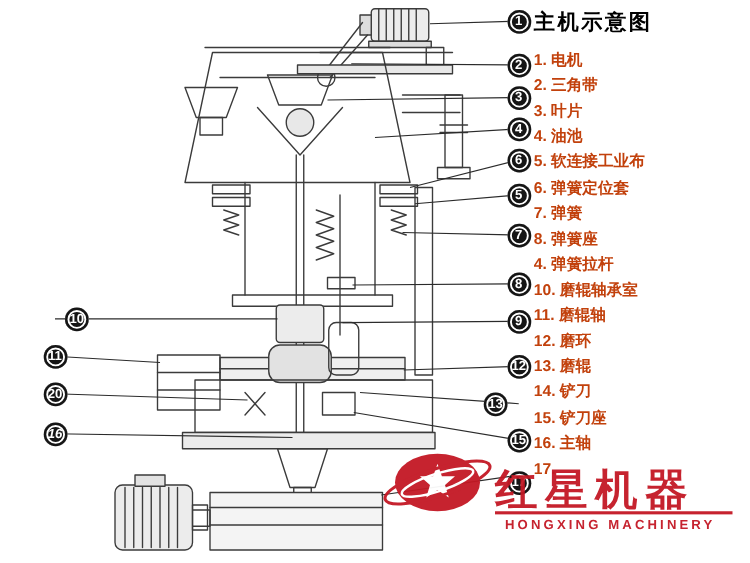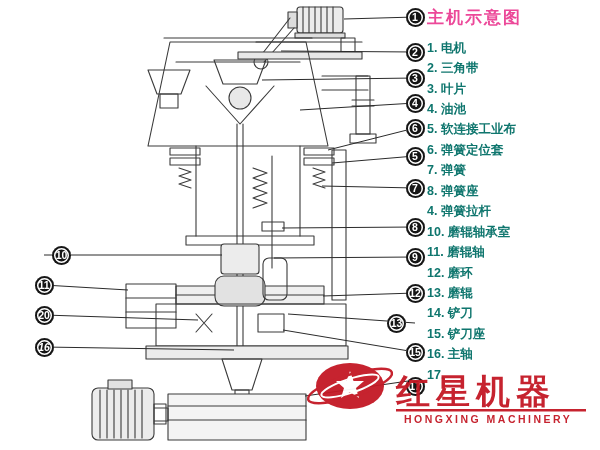--- a/index.html
+++ b/index.html
@@ -1,24 +1,24 @@
 <!DOCTYPE html>
 <html><head>
 <meta charset="utf-8">
 <style>
   html,body{margin:0;padding:0;background:#fff;}
   .stage{position:relative;width:600px;height:450px;background:#ffffff;overflow:hidden;
          font-family:"Liberation Sans","DejaVu Sans",sans-serif;}
   svg{position:absolute;left:0;top:0;}
   #drawing{z-index:0;}
   .legend{position:absolute;left:427px;top:6px;z-index:1;color:#1c1c1c;}
-  .legend-title{font-size:17px;font-weight:bold;letter-spacing:2px;color:#ec4899;}
+  .legend-title{font-size:17px;font-weight:bold;letter-spacing:2px;color:#000000;}
   .legend-list{margin-top:9px;}
   .legend-item{height:20.45px;display:flex;align-items:center;
-               font-size:12.5px;font-weight:bold;color:#0f766e;white-space:nowrap;}
+               font-size:12.5px;font-weight:bold;color:#c2410c;white-space:nowrap;}
   .callout-layer{position:absolute;left:0;top:0;width:600px;height:450px;z-index:2;pointer-events:none;}
   .callout{position:absolute;width:19px;height:19px;border-radius:50%;
            background:#151515;color:#fff;text-align:center;
            font-size:10.5px;line-height:19px;font-weight:bold;
            box-shadow:inset 0 0 0 2px #151515, inset 0 0 0 3.5px #ffffff;}
   #watermark{z-index:3;pointer-events:none;}
 </style>
 </head>
 <body>
 

